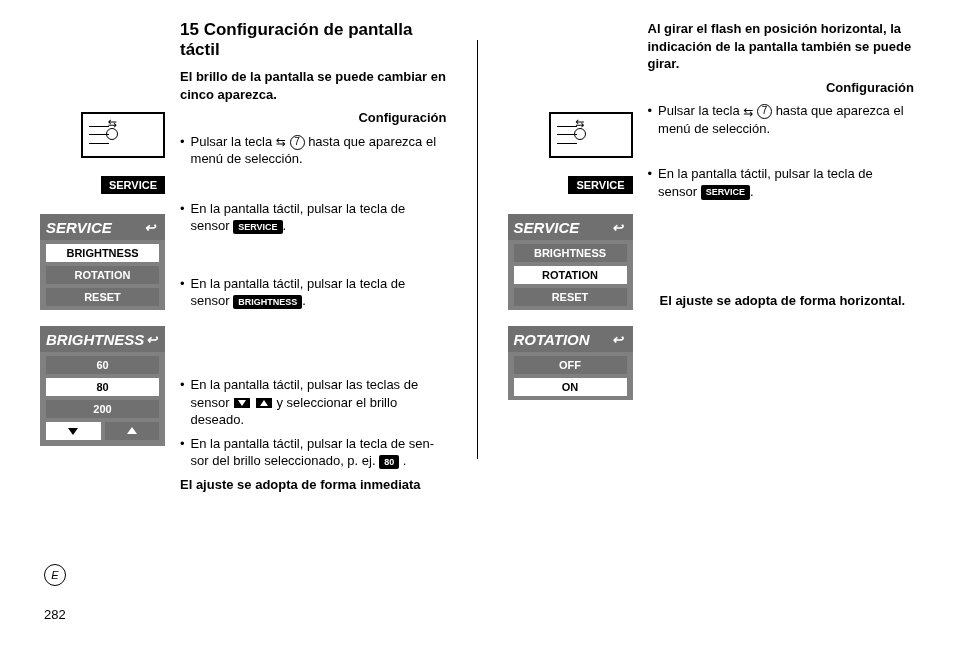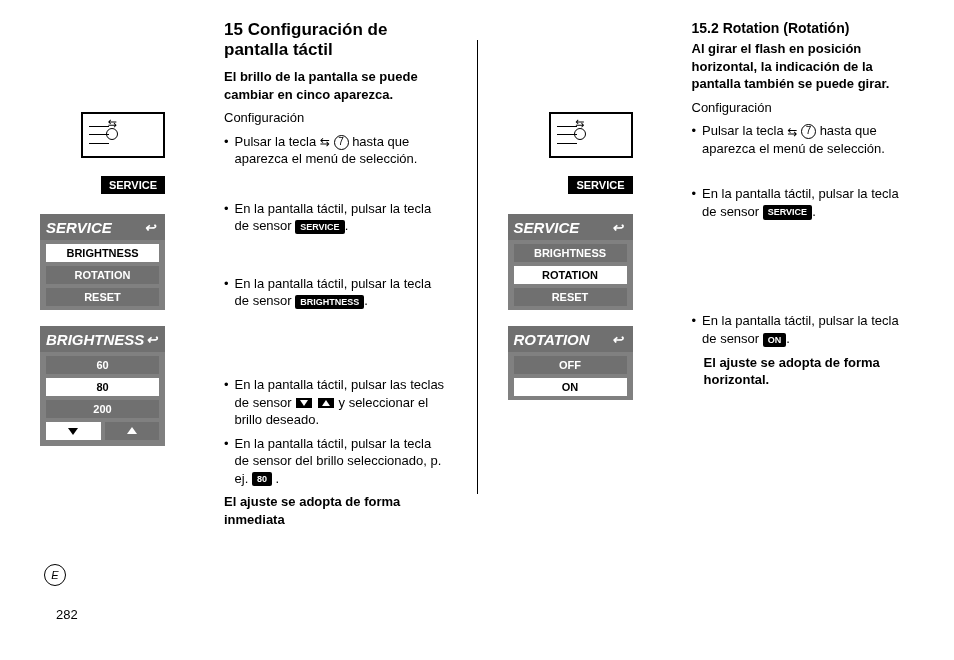--- a/index.html
+++ b/index.html
@@ -26,39 +26,38 @@
     flex: 1;
   }
   .icon-col {
     width: 125px;
     flex-shrink: 0;
     display: flex;
     flex-direction: column;
   }
   .text-col {
     flex: 1;
-    margin-left: 44px;
   }
   h1 {
     font-size: 17px;
     font-weight: bold;
     margin: 0 0 8px 0;
     font-family: Arial, sans-serif;
   }
   h2 {
     font-size: 14px;
     font-weight: bold;
     margin: 0 0 4px 0;
   }
   p {
     margin: 0 0 6px 0;
     line-height: 1.35;
     font-weight: bold;
   }
-  .bold { font-weight: normal; }
+  .bold { font-weight: bold; text-align: right; }
   .bullet {
     display: flex;
     margin: 0 0 6px 0;
     line-height: 1.35;
   }
   .bullet::before {
     content: "•";
     margin-right: 6px;
     flex-shrink: 0;
   }
@@ -218,21 +217,21 @@
     left:44px;
     bottom:74px;
     width:20px;height:20px;
     border:1px solid #000;
     border-radius:50%;
     display:flex;align-items:center;justify-content:center;
     font-size:11px;font-style:italic;
   }
   .page-num {
     position:absolute;
-    left:56px;
+    left:44px;
     bottom:38px;
     font-size:13px;
   }
 </style>
 </head>
 <body>
 
 <div class="page">
 
   <div class="column">
@@ -366,21 +365,20 @@
         <div class="menu-header">
           <span>ROTATION</span>
           <span class="return">↩</span>
         </div>
         <div class="menu-item">OFF</div>
         <div class="menu-item selected">ON</div>
       </div>
     </div>
 
     <div class="text-col">
-      <h2>15.2 Rotation (Rotatión)</h2>
       <p>Al girar el flash en posición horizontal, la indicación de la pantalla también se puede girar.</p>
       <p class="bold">Configuración</p>
 
       <div class="bullet">
         <div>
           <span>Pulsar la tecla </span>
           <span class="swap-icon">⇆</span>
           <span class="circnum">7</span>
           <span> hasta que aparezca el menú de selección.</span>
         </div>
@@ -393,25 +391,19 @@
           <span>En la pantalla táctil, pulsar la tecla de sensor </span>
           <span class="badge">SERVICE</span><span>.</span>
         </div>
       </div>
 
       <div style="height:26px"></div>
 
 
       <div style="height:60px"></div>
 
-      <div class="bullet">
-        <div>
-          <span>En la pantalla táctil, pulsar la tecla de sensor </span>
-          <span class="badge">ON</span><span>.</span>
-        </div>
-      </div>
       <p style="margin-left:12px">El ajuste se adopta de forma horizontal.</p>
     </div>
   </div>
 </div>
 
 <div class="lang-circle">E</div>
 <div class="page-num">282</div>
 
 </body></html>

